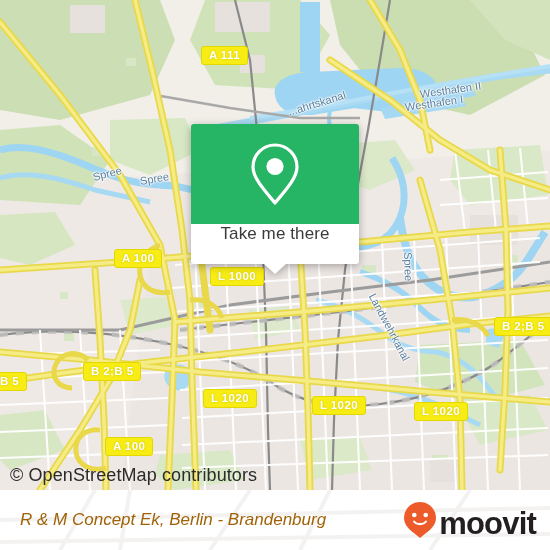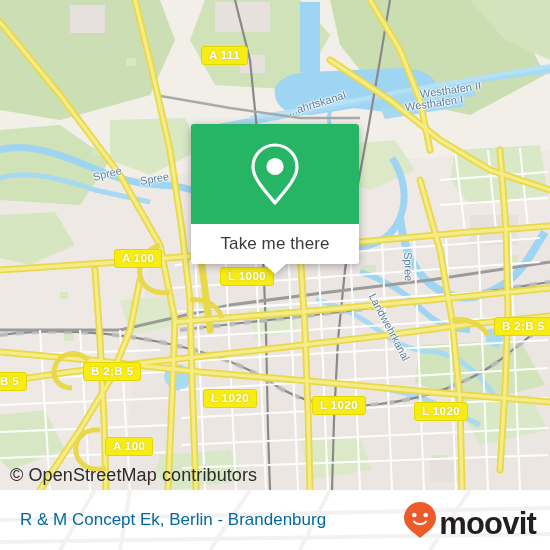--- a/index.html
+++ b/index.html
@@ -92,21 +92,20 @@
     border-radius: 3px 3px 0 0;
     display: flex;
     align-items: center;
     justify-content: center;
   }
   .callout-bottom {
     height: 40px;
     background: #ffffff;
     border-radius: 0 0 3px 3px;
     display: flex;
-    align-items: center;
     justify-content: center;
     cursor: pointer;
   }
   .callout-bottom span {
     font-size: 17px;
     color: #3b3b3b;
     letter-spacing: .1px;
   }
   .callout-tail {
     position: absolute;
@@ -131,23 +130,24 @@
     position: absolute;
     left: 0; top: 0;
     opacity: .30;
   }
   .footer-title {
     position: absolute;
     left: 20px;
     top: 50%;
     transform: translateY(-50%);
     font-size: 17px;
-    color: #0369a1;
+    color: #a16207;
     white-space: nowrap;
     z-index: 3;
+    font-style: italic;
   }
   .brand {
     position: absolute;
     right: 14px;
     top: 50%;
     transform: translateY(-50%);
     display: flex;
     align-items: flex-end;
     z-index: 3;
   }
@@ -348,21 +348,21 @@
           <path d="M190,300 C205,298 218,305 222,318"></path>
           <path d="M452,320 C468,318 482,324 488,336"></path>
           <path d="M100,430 C86,428 74,438 76,452 C78,466 92,472 106,468"></path>
         </g>
       </g>
     </svg>
 
     <div id="shields">
         <div class="shield" style="left: 201px; top: 46px;">A 111</div>
         <div class="shield" style="left: 114px; top: 249px;">A 100</div>
-        <div class="shield" style="left: 220px; top: 267px;">L 1000</div>
+        <div class="shield" style="left: 210px; top: 267px;">L 1000</div>
         <div class="shield" style="left: 83px; top: 362px;">B 2;B 5</div>
         <div class="shield" style="left: 494px; top: 317px;">B 2;B 5</div>
         <div class="shield" style="left: -8px; top: 372px;">B 5</div>
         <div class="shield" style="left: 203px; top: 389px;">L 1020</div>
         <div class="shield" style="left: 312px; top: 396px;">L 1020</div>
         <div class="shield" style="left: 414px; top: 402px;">L 1020</div>
         <div class="shield" style="left: 105px; top: 437px;">A 100</div>
       </div>
 
     <div id="maplabels">

